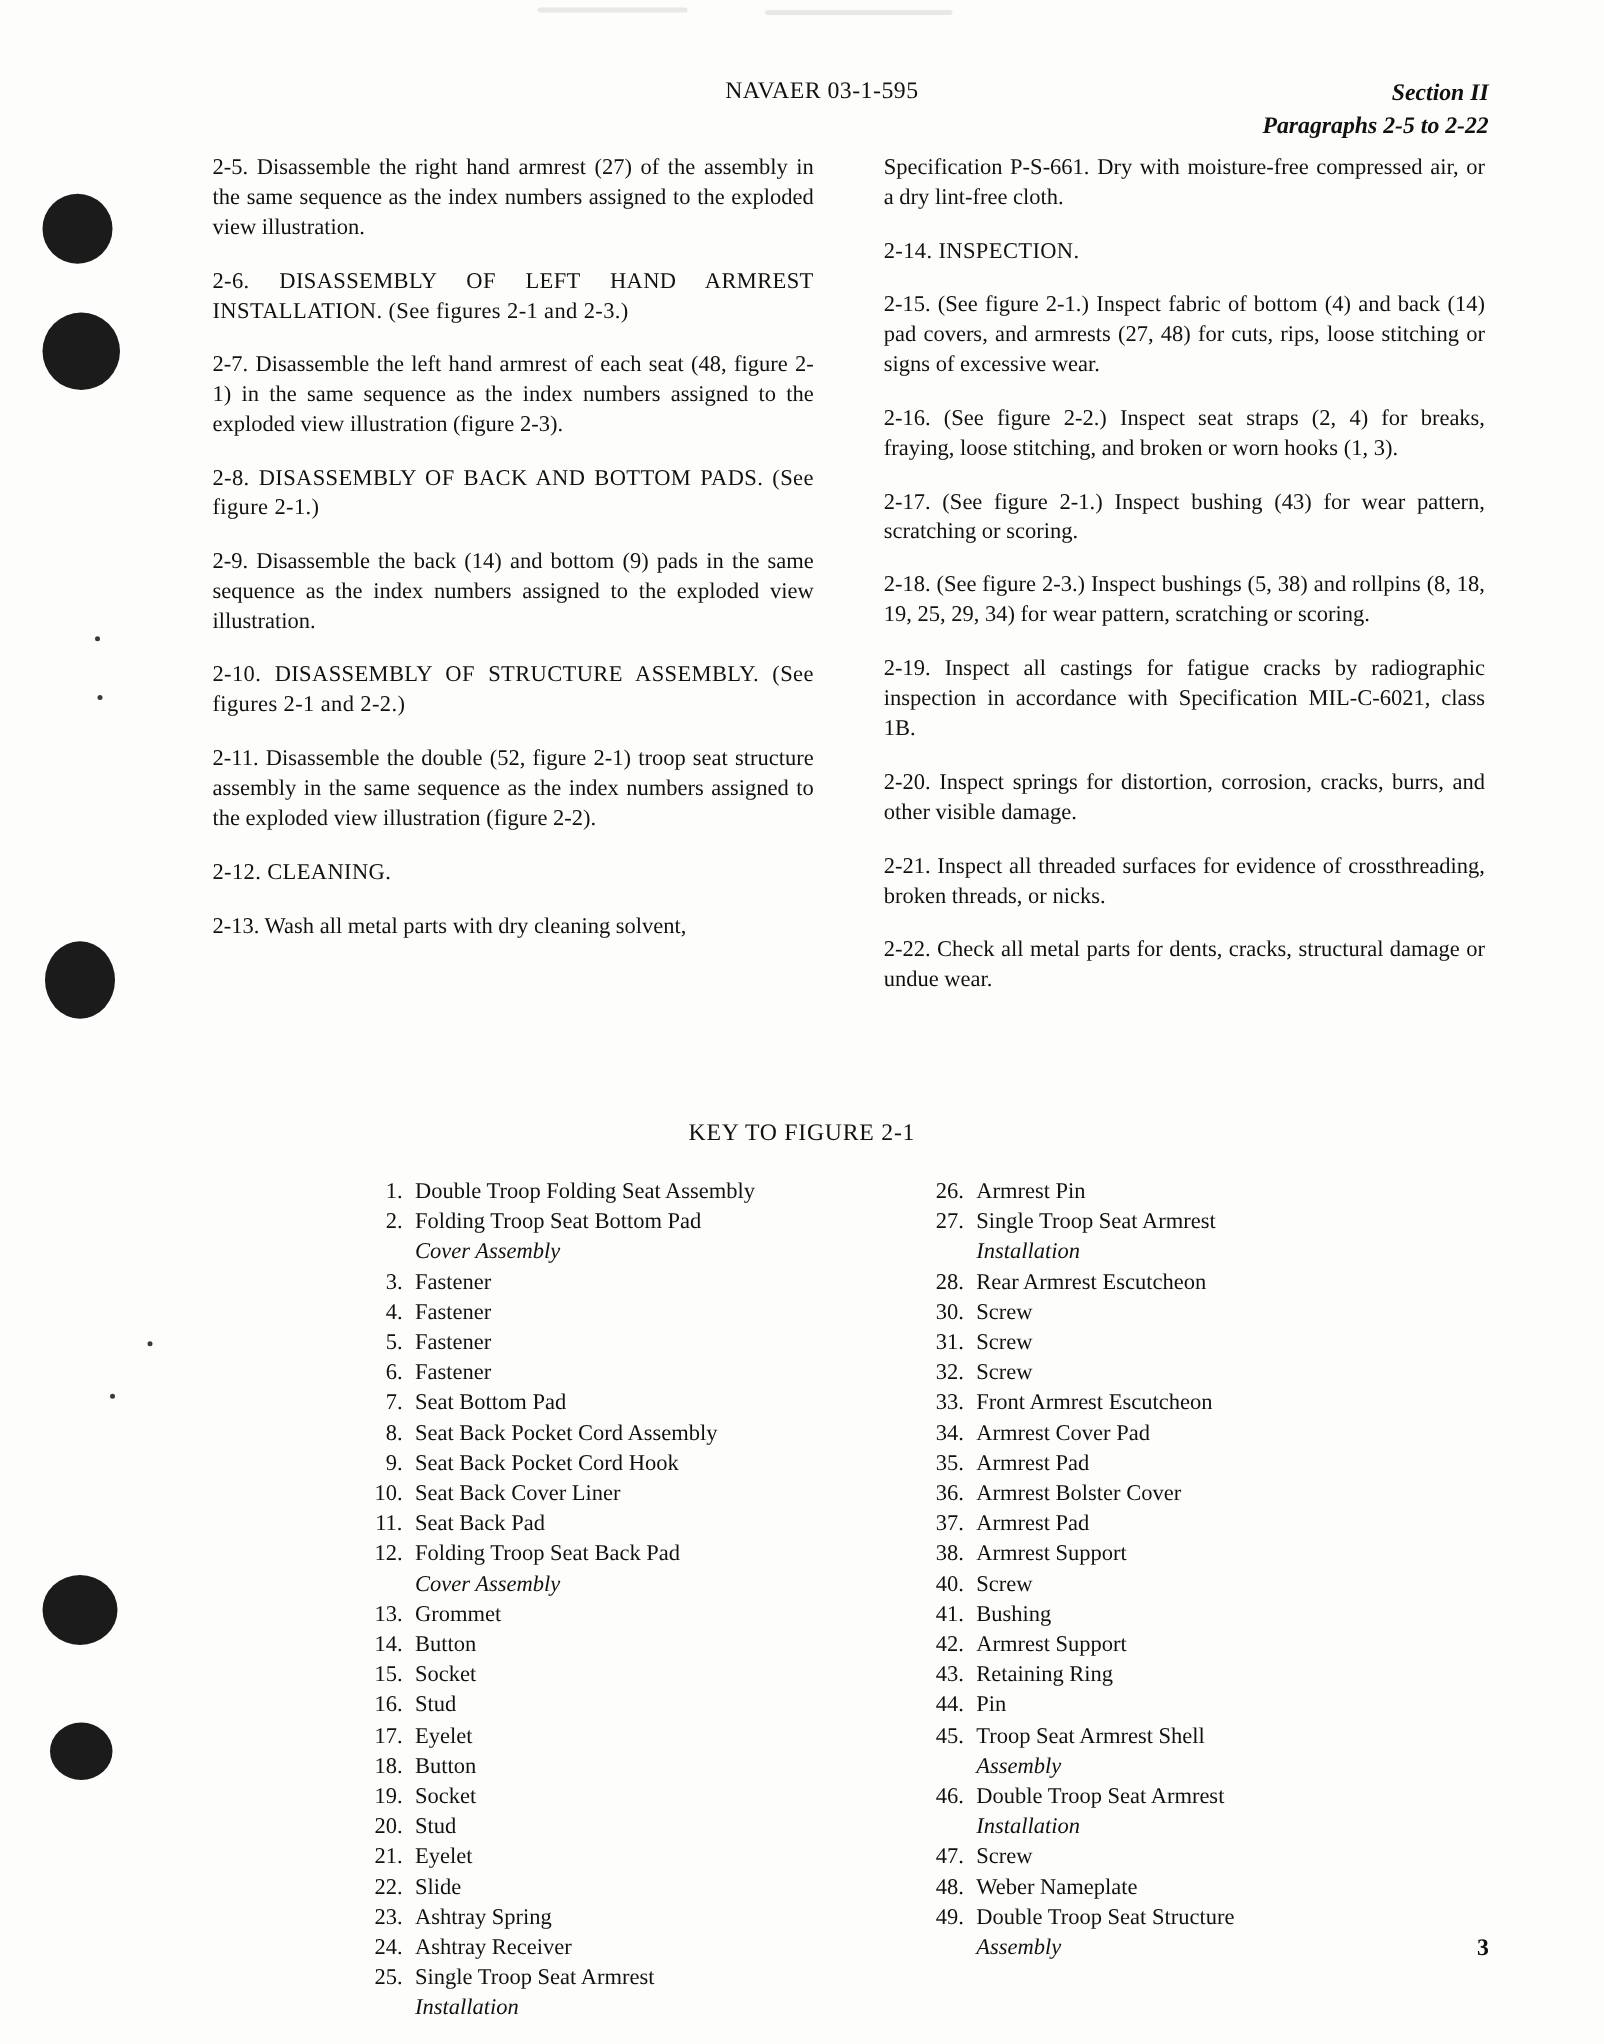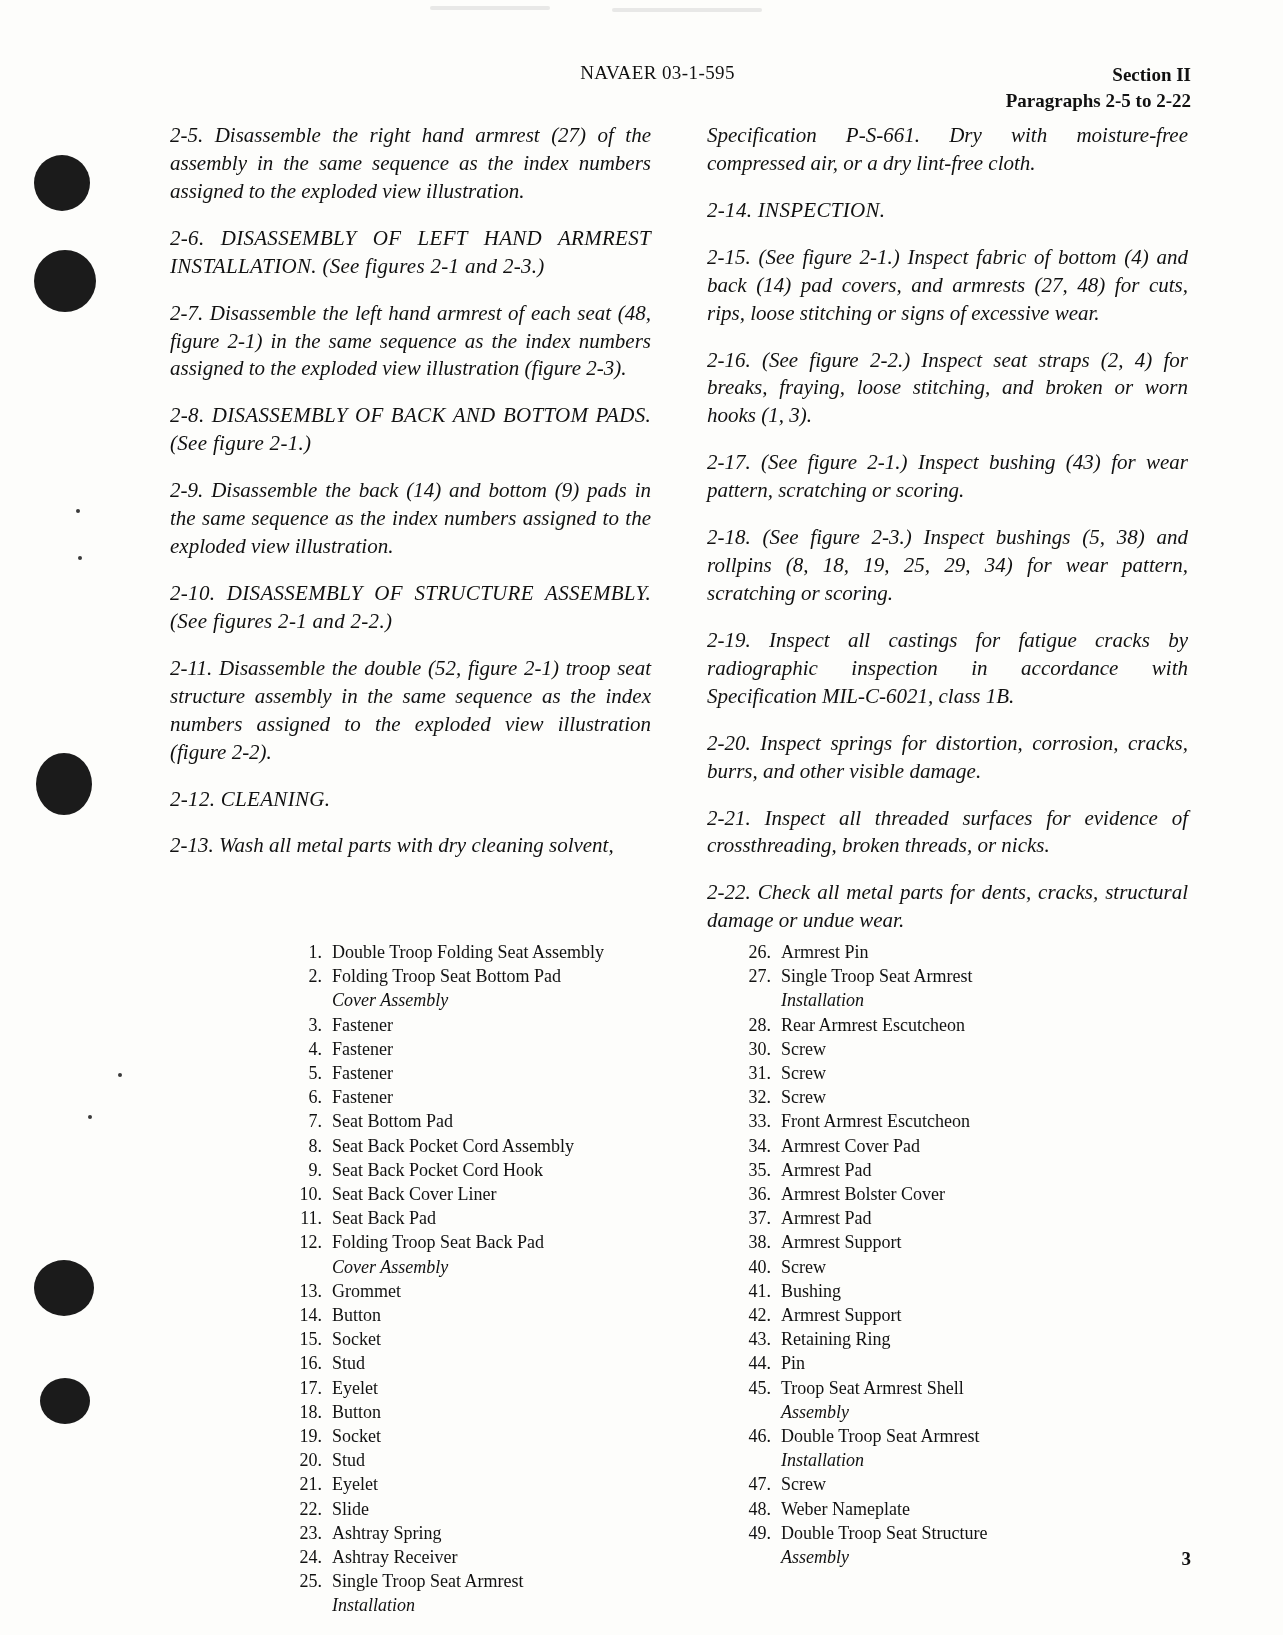--- a/index.html
+++ b/index.html
@@ -56,39 +56,39 @@
     letter-spacing: .4px;
   }
   .hdr-right {
     position: absolute;
     right: 92px;
     top: 0;
     text-align: right;
     font-size: 19px;
     line-height: 1.35;
     font-weight: bold;
+    font-style: italic;
   }
   .hdr-right .sec {
     font-weight: bold;
   }
 
   .columns {
     position: absolute;
     top: 122px;
     left: 170px;
     width: 1018px;
     display: flex;
     gap: 56px;
   }
   .col {
     width: 481px;
-    font-size: 21px;
+    font-size: 18px;
     line-height: 1.33;
     text-align: left;
-    font-style: italic;
   }
   .para {
     margin-bottom: 19px;
     text-align: justify;
     text-justify: inter-word;
   }
   .para:last-child { margin-bottom: 0; }
   .caps { letter-spacing: .3px; }
 
   .key-title {
@@ -186,20 +186,21 @@
       <div class="para">2-16.  (See figure 2-2.)  Inspect seat straps (2, 4) for breaks, fraying, loose stitching, and broken or worn hooks (1, 3).</div>
       <div class="para">2-17.  (See figure 2-1.)  Inspect bushing (43) for wear pattern, scratching or scoring.</div>
       <div class="para">2-18.  (See figure 2-3.)  Inspect bushings (5, 38) and rollpins (8, 18, 19, 25, 29, 34) for wear pattern, scratching or scoring.</div>
       <div class="para">2-19.  Inspect all castings for fatigue cracks by radiographic inspection in accordance with Specification MIL-C-6021, class 1B.</div>
       <div class="para">2-20.  Inspect springs for distortion, corrosion, cracks, burrs, and other visible damage.</div>
       <div class="para">2-21.  Inspect all threaded surfaces for evidence of crossthreading, broken threads, or nicks.</div>
       <div class="para">2-22.  Check all metal parts for dents, cracks, structural damage or undue wear.</div>
     </div>
   </div>
 
+  <div class="key-title">KEY TO FIGURE 2-1</div>
 
   <div class="key-wrap">
     <div class="key-col" id="key-col-left">
         <div class="key-item">
           <span class="key-idx">1.</span>
           <span class="key-txt">Double Troop Folding Seat Assembly</span>
         </div>
         <div class="key-item">
           <span class="key-idx">2.</span>
           <span class="key-txt">Folding Troop Seat Bottom Pad</span>

